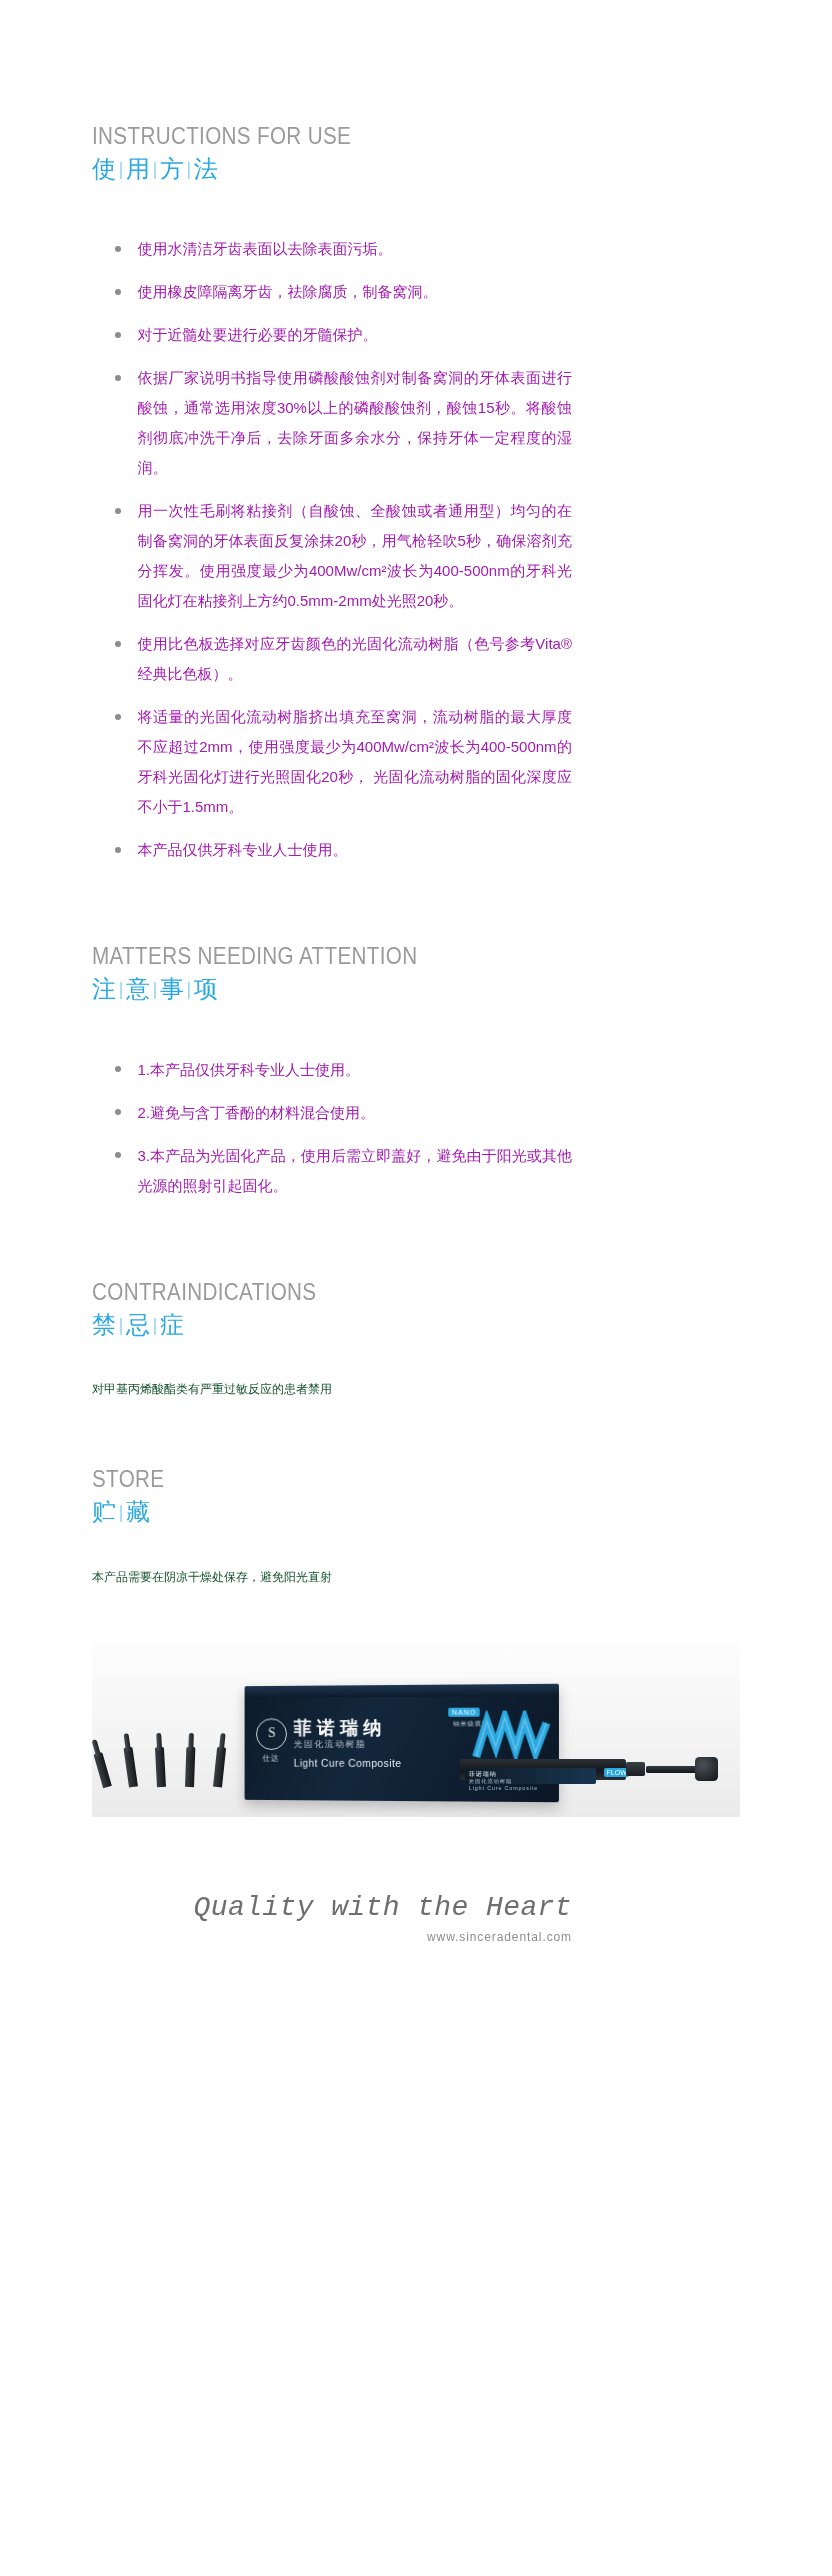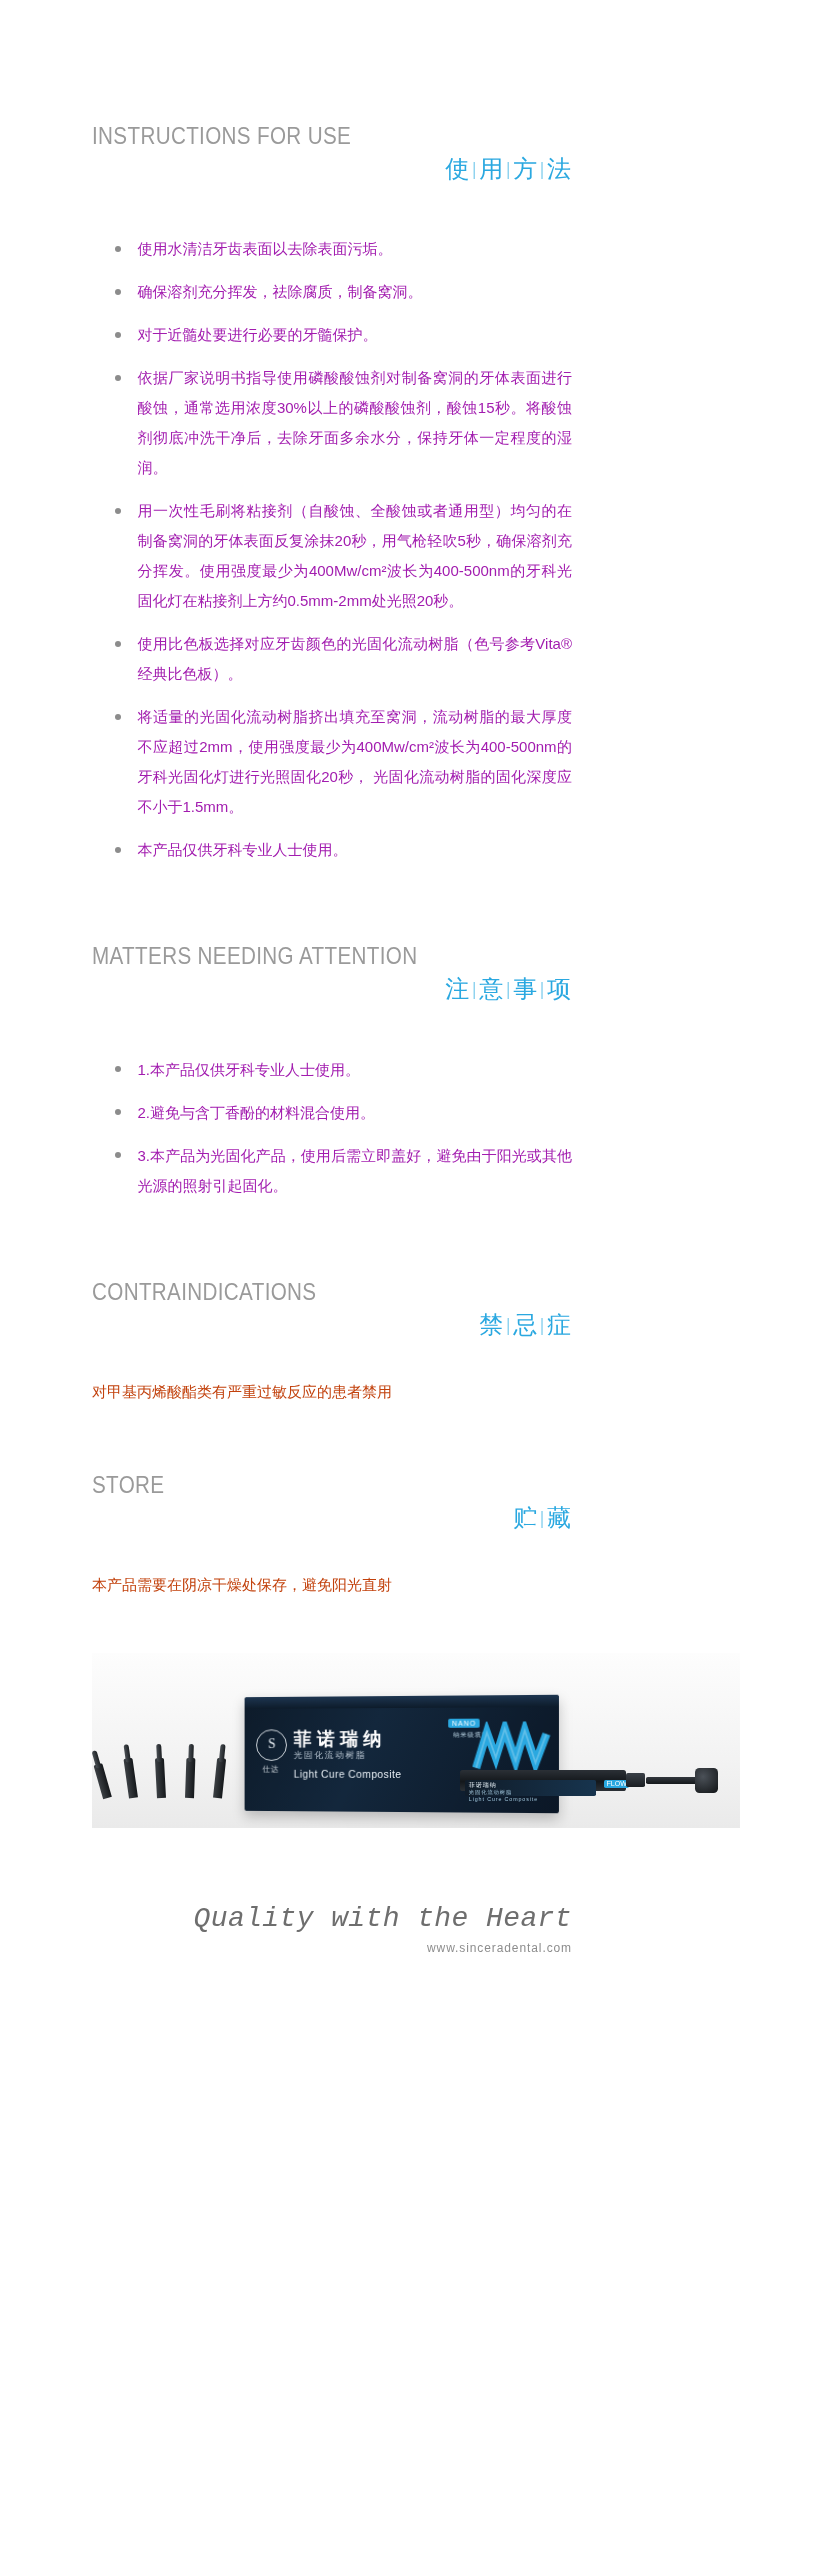--- a/index.html
+++ b/index.html
@@ -44,21 +44,20 @@
     white-space: nowrap;
     line-height: 1.1;
   }
   .sec-cn {
     font-size: 24px;
     color: #2aa8e0;
     letter-spacing: 0.9px;
     margin-top: 5.3px;
     line-height: 1.2;
     white-space: nowrap;
-    text-align: right;
   }
   .sec-cn .sep {
     color: #8fd3ef;
     font-size: 17.5px;
     padding: 0 1.8px;
     position: relative;
     top: -1.8px;
   }
 
   
@@ -82,23 +81,23 @@
     left: 5.3px;
     top: 11.4px;
     width: 6.1px;
     height: 6.1px;
     border-radius: 50%;
     background: #8c8c8c;
   }
 
   
   .para {
-    font-size: 15px;
+    font-size: 12px;
     line-height: 1.9;
-    color: #c2410c;
+    color: #14532d;
     margin: 0;
   }
 
   
   .gap-lg { height: 65px; }
   .gap-md { height: 35px; }
   .gap-sm { height: 23px; }
 
   
   .product-area {
@@ -337,21 +336,21 @@
     <div class="section">
       <div class="sec-head">
         <div class="sec-en">INSTRUCTIONS FOR USE</div>
         <div class="sec-cn">
           <span>使</span><span class="sep">|</span><span>用</span><span class="sep">|</span><span>方</span><span class="sep">|</span><span>法</span>
         </div>
       </div>
       <div class="gap-md"></div>
       <ul class="bullets">
         <li>使用水清洁牙齿表面以去除表面污垢。</li>
-        <li>确保溶剂充分挥发，祛除腐质，制备窝洞。</li>
+        <li>使用橡皮障隔离牙齿，祛除腐质，制备窝洞。</li>
         <li>对于近髓处要进行必要的牙髓保护。</li>
         <li>依据厂家说明书指导使用磷酸酸蚀剂对制备窝洞的牙体表面进行酸蚀，通常选用浓度30%以上的磷酸酸蚀剂，酸蚀15秒。将酸蚀剂彻底冲洗干净后，去除牙面多余水分，保持牙体一定程度的湿润。</li>
         <li>用一次性毛刷将粘接剂（自酸蚀、全酸蚀或者通用型）均匀的在制备窝洞的牙体表面反复涂抹20秒，用气枪轻吹5秒，确保溶剂充分挥发。使用强度最少为400Mw/cm²波长为400-500nm的牙科光固化灯在粘接剂上方约0.5mm-2mm处光照20秒。</li>
         <li>使用比色板选择对应牙齿颜色的光固化流动树脂（色号参考Vita®经典比色板）。</li>
         <li>将适量的光固化流动树脂挤出填充至窝洞，流动树脂的最大厚度不应超过2mm，使用强度最少为400Mw/cm²波长为400-500nm的牙科光固化灯进行光照固化20秒，  光固化流动树脂的固化深度应不小于1.5mm。</li>
         <li>本产品仅供牙科专业人士使用。</li>
       </ul>
     </div>
 
     <div class="gap-lg"></div>

